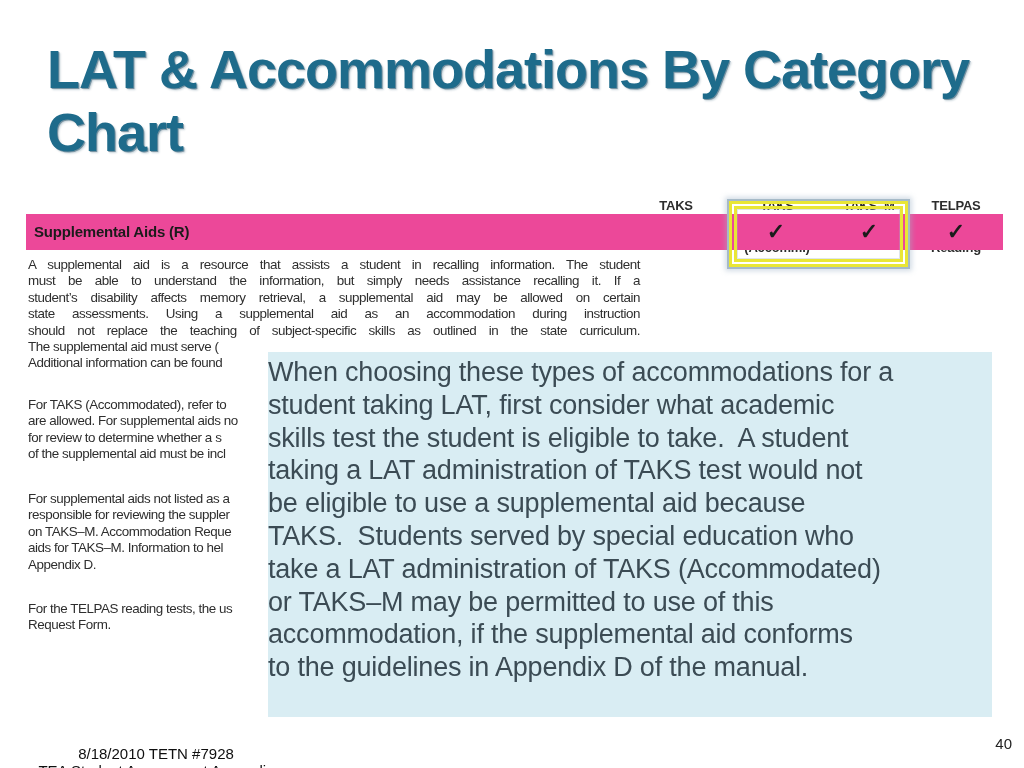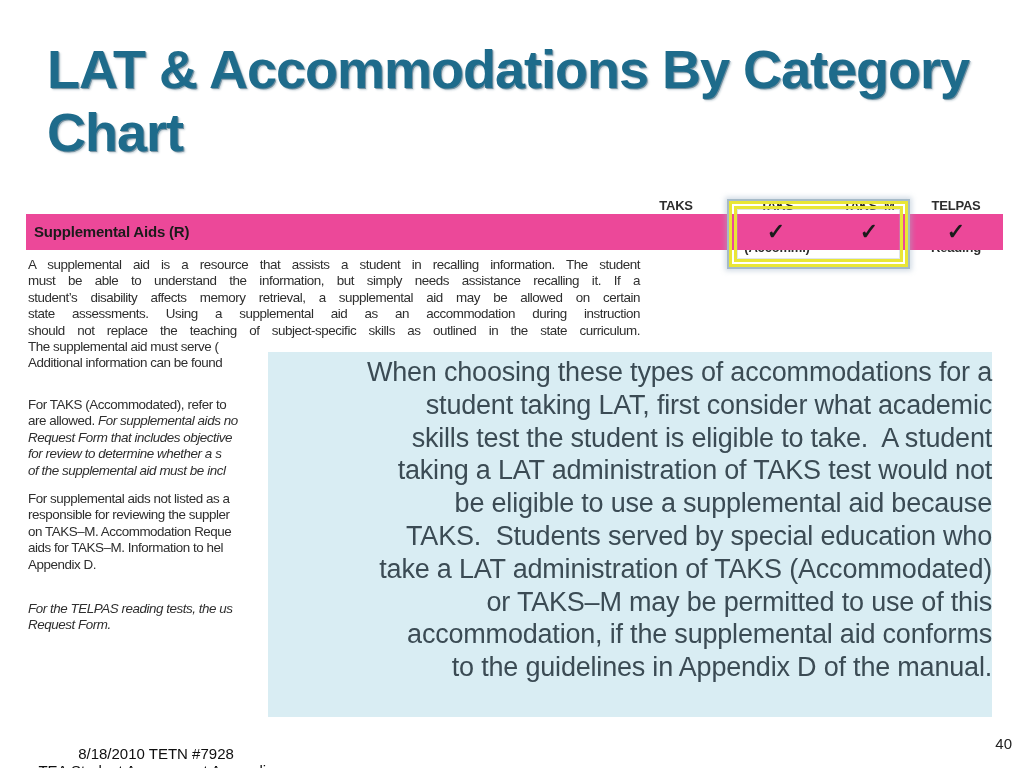--- a/index.html
+++ b/index.html
@@ -40,32 +40,32 @@
   }
   .hl-inner{
     position:absolute;inset:2px;border:3px solid #e9e636;
     box-shadow:inset 0 0 0 1px rgba(160,180,200,.35);
   }
   .para{position:absolute;left:28px;}
   .dline{
     height:16.4px;font-size:13.4px;letter-spacing:-0.45px;white-space:pre;color:#2e2e2e;
   }
   .jline{width:612px;white-space:nowrap;text-align:justify;text-align-last:justify;}
-  .it{font-style:italic;}
+  .it{}
   #para1{top:257px;}
   #para2{top:397px;}
   #para3{top:491px;}
   #para4{top:601px;}
   
   .callout{
     position:absolute;left:268px;top:352px;width:724px;height:365px;
     background:#d9edf3;z-index:5;padding-top:4px;box-sizing:border-box;
   }
   .cline{
-    font-size:27px;line-height:32.8px;text-align:right;white-space:pre;
+    font-size:27px;line-height:32.8px;text-align:left;white-space:pre;
     color:#3b4b54;letter-spacing:-0.2px;
   }
   
   .footer{
     position:absolute;left:0;top:746px;width:312px;text-align:center;
     font-size:15px;line-height:16.5px;color:#0f0f0f;z-index:6;
   }
   .page-number{
     position:absolute;left:972px;top:735px;width:40px;text-align:right;
     font-size:15px;color:#222;z-index:6;
@@ -118,21 +118,20 @@
       <div class="dline jline">student’s disability affects memory retrieval, a supplemental aid may be allowed on certain</div>
       <div class="dline jline">state assessments. Using a supplemental aid as an accommodation during instruction</div>
       <div class="dline jline">should not replace the teaching of subject-specific skills as outlined in the state curriculum.</div>
       <div class="dline">The supplemental aid must serve (</div>
       <div class="dline">Additional information can be found</div>
     </div>
 
     <div class="para" id="para2">
       <div class="dline"><span>For TAKS (Accommodated), refer to</span><span class="it"></span></div>
       <div class="dline"><span>are allowed. </span><span class="it">For supplemental aids no</span></div>
-      <div class="dline"><span></span><span class="it">Request Form that includes objective</span></div>
       <div class="dline"><span></span><span class="it">for review to determine whether a s</span></div>
       <div class="dline"><span></span><span class="it">of the supplemental aid must be incl</span></div>
     </div>
 
     <div class="para" id="para3">
       <div class="dline">For supplemental aids not listed as a</div>
       <div class="dline">responsible for reviewing the suppler</div>
       <div class="dline">on TAKS–M. Accommodation Reque</div>
       <div class="dline">aids for TAKS–M. Information to hel</div>
       <div class="dline">Appendix D.</div>

